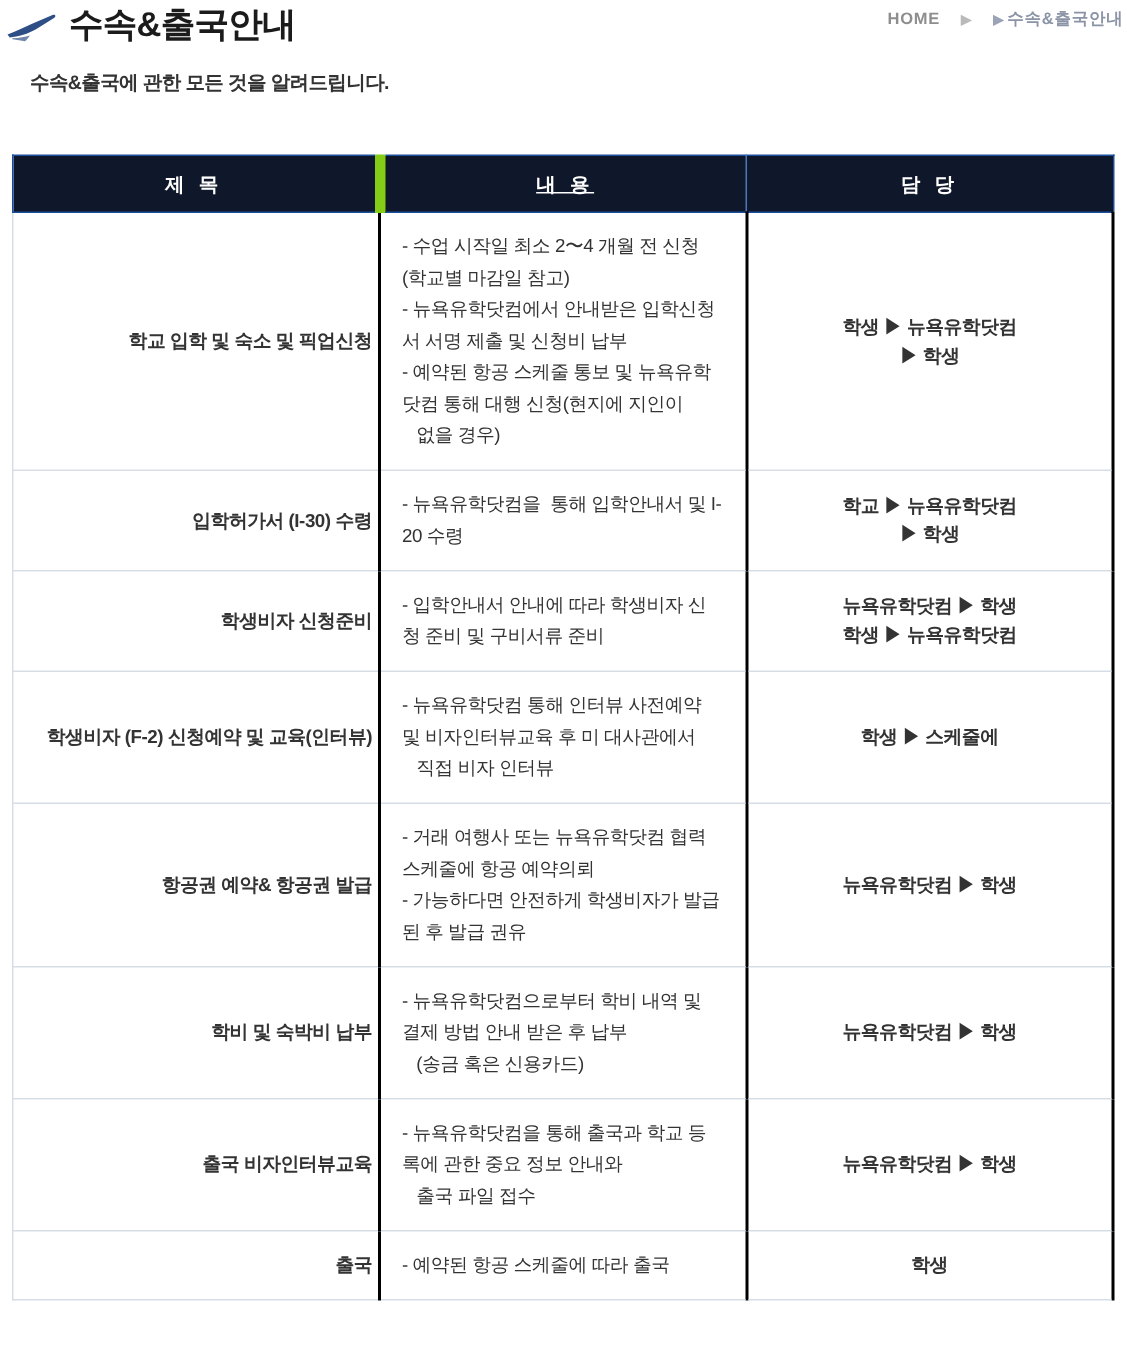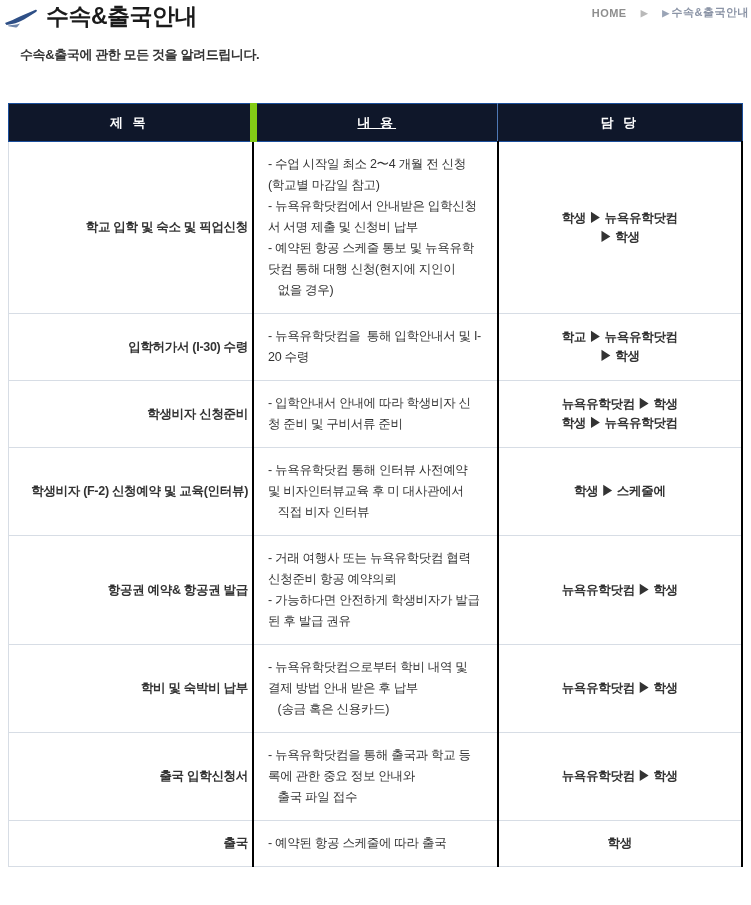--- a/index.html
+++ b/index.html
@@ -192,34 +192,34 @@
         <tr>
           <td class="c-title">학생비자 (F-2)
 신청예약 및 교육(인터뷰)</td>
           <td class="c-desc"><span class="desc-line">- 뉴욕유학닷컴 통해 인터뷰 사전예약 및 비자인터뷰교육 후 미 대사관에서
    직접 비자 인터뷰</span></td>
           <td class="c-owner"><span class="owner-line">학생 ▶ 스케줄에</span></td>
         </tr>
         <tr>
           <td class="c-title">항공권 예약&amp;
 항공권 발급</td>
-          <td class="c-desc"><span class="desc-line">- 거래 여행사 또는 뉴욕유학닷컴 협력 신청준비 항공 예약의뢰
+          <td class="c-desc"><span class="desc-line">- 거래 여행사 또는 뉴욕유학닷컴 협력 스케줄에 항공 예약의뢰
 - 가능하다면 안전하게 학생비자가 발급된 후 발급 권유</span></td>
           <td class="c-owner"><span class="owner-line">뉴욕유학닷컴 ▶ 학생</span></td>
         </tr>
         <tr>
           <td class="c-title">학비 및
 숙박비 납부</td>
           <td class="c-desc"><span class="desc-line">- 뉴욕유학닷컴으로부터 학비 내역 및 결제 방법 안내 받은 후 납부
    (송금 혹은 신용카드)</span></td>
           <td class="c-owner"><span class="owner-line">뉴욕유학닷컴 ▶ 학생</span></td>
         </tr>
         <tr>
           <td class="c-title">출국
-입학신청서</td>
+비자인터뷰교육</td>
           <td class="c-desc"><span class="desc-line">- 뉴욕유학닷컴을 통해 출국과 학교 등록에 관한 중요 정보 안내와
    출국 파일 접수</span></td>
           <td class="c-owner"><span class="owner-line">뉴욕유학닷컴 ▶ 학생</span></td>
         </tr>
         <tr>
           <td class="c-title">출국</td>
           <td class="c-desc"><span class="desc-line">- 예약된 항공 스케줄에 따라 출국</span></td>
           <td class="c-owner"><span class="owner-line">학생</span></td>
         </tr>
       </tbody>

